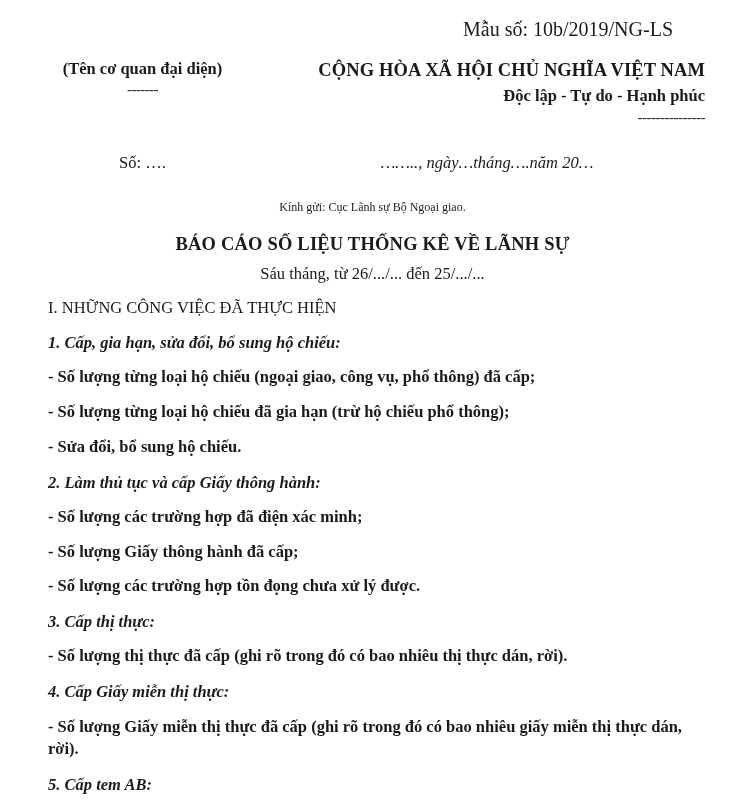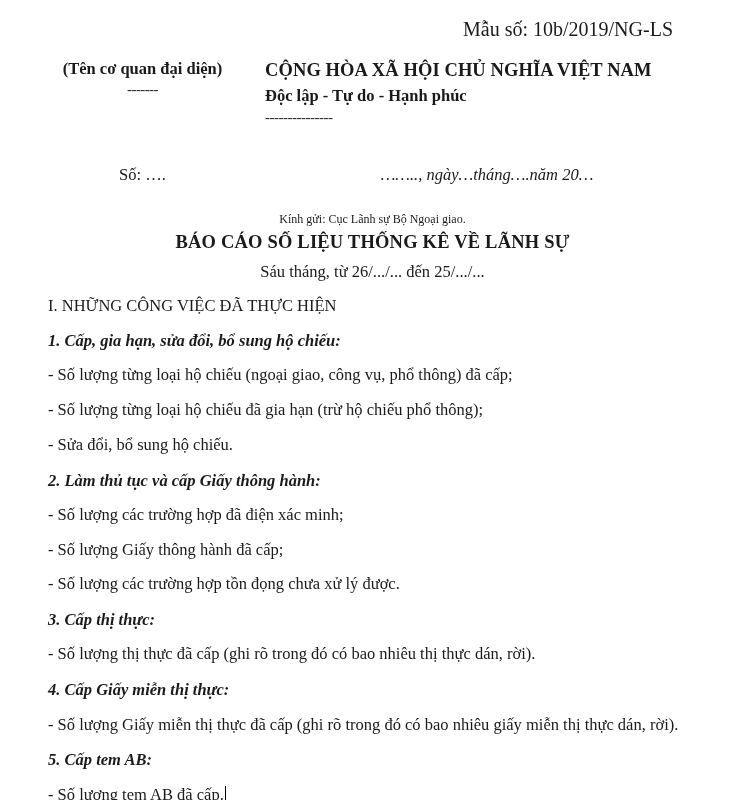--- a/index.html
+++ b/index.html
@@ -40,21 +40,21 @@
     margin-top: 18px;
     padding: 0 40px 0 20px;
   }
   .masthead-left {
     width: 245px;
     text-align: center;
     flex: 0 0 245px;
   }
   .masthead-right {
     flex: 1 1 auto;
-    text-align: left;
+    text-align: right;
   }
   .agency-name {
     font-size: 16.5px;
     font-weight: bold;
     line-height: 1.25;
     white-space: nowrap;
   }
   .dash-short {
     font-size: 15px;
     letter-spacing: -0.6px;
@@ -81,21 +81,21 @@
     letter-spacing: -0.5px;
     margin-top: 2px;
     line-height: 1.1;
     color: #2a2a2a;
   }
 
   
   .numdate-row {
     display: flex;
     align-items: flex-start;
-    margin-top: 40px;
+    margin-top: 28px;
     padding: 0 36px 0 20px;
   }
   .doc-number {
     width: 245px;
     flex: 0 0 245px;
     text-align: center;
     font-size: 16.5px;
   }
   .doc-date {
     flex: 1 1 auto;
@@ -108,21 +108,21 @@
   .recipient {
     text-align: center;
     font-size: 12px;
     margin-top: 27px;
     line-height: 1.25;
   }
   .report-title {
     text-align: center;
     font-size: 18.5px;
     font-weight: bold;
-    margin-top: 4px;
+    margin-top: 18px;
     line-height: 1.25;
     letter-spacing: 0.2px;
   }
   .report-period {
     text-align: center;
     font-size: 16.5px;
     margin-top: 8px;
     line-height: 1.25;
   }
 
@@ -141,20 +141,21 @@
     font-weight: bold;
     font-style: italic;
     line-height: 1.35;
     margin-top: 13px;
   }
   .bullet {
     font-size: 16.5px;
     line-height: 1.38;
     margin-top: 12px;
     text-align: left;
+    font-weight: bold;
   }
   .bullet.wrap {
     padding-right: 0;
   }
 
   
   .caret {
     display: inline-block;
     width: 1px;
     height: 17px;

